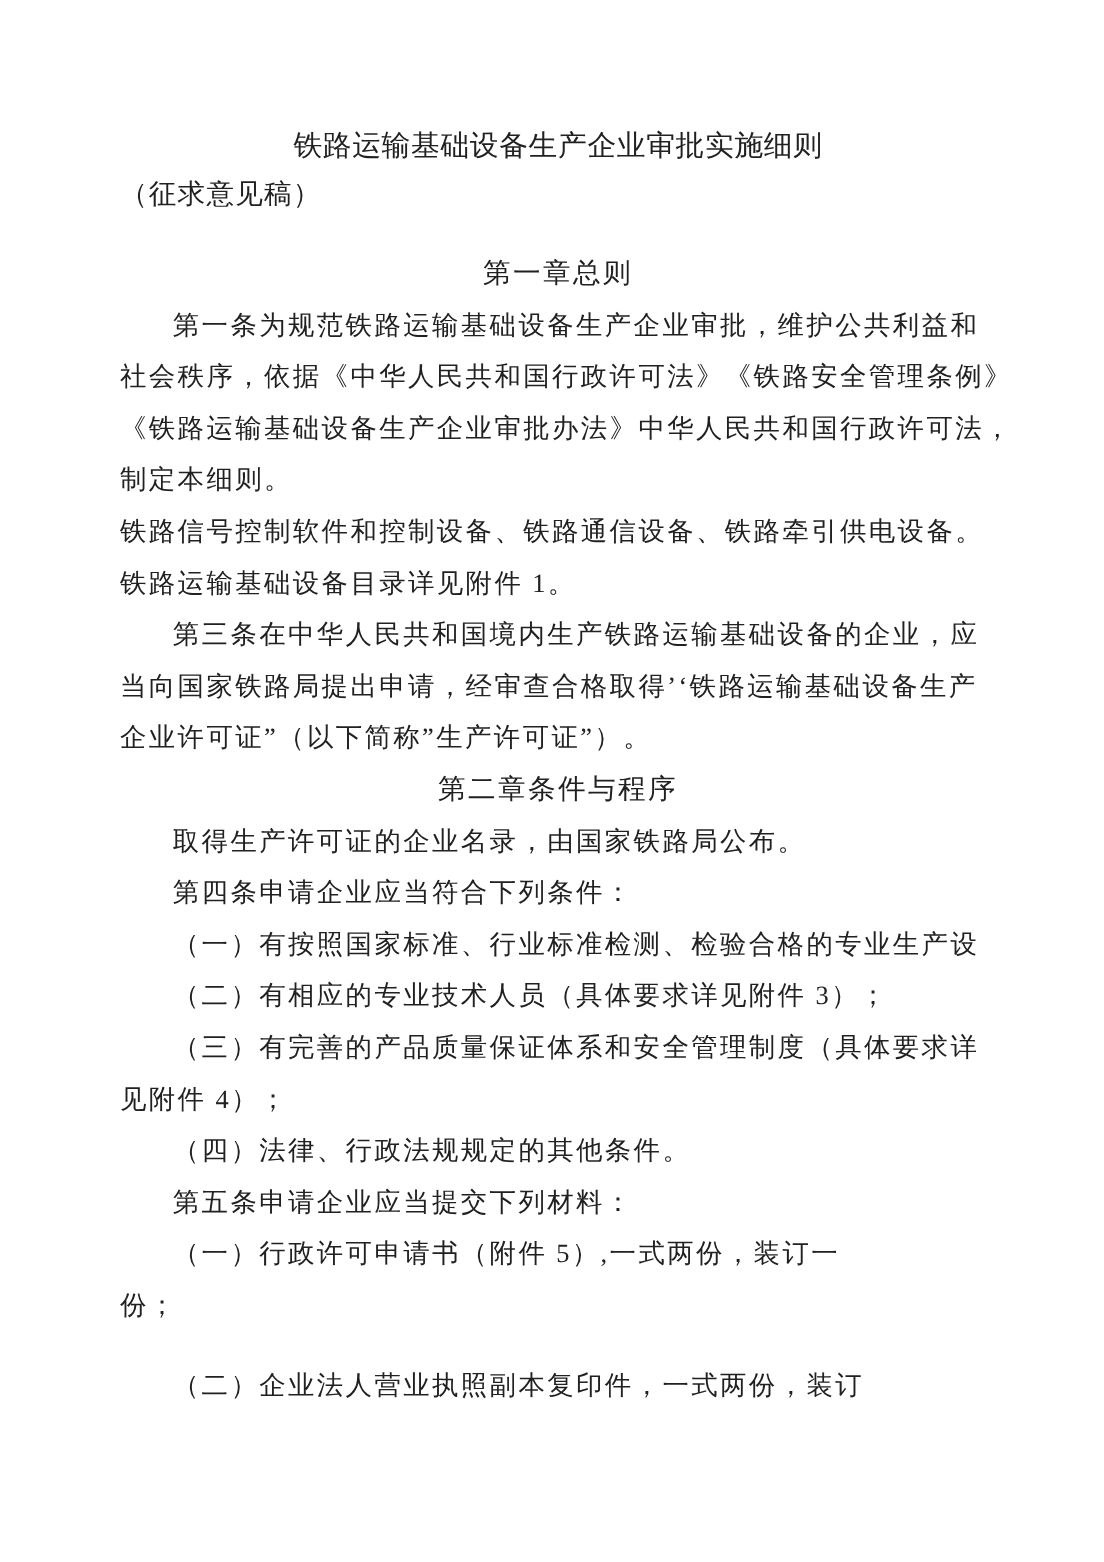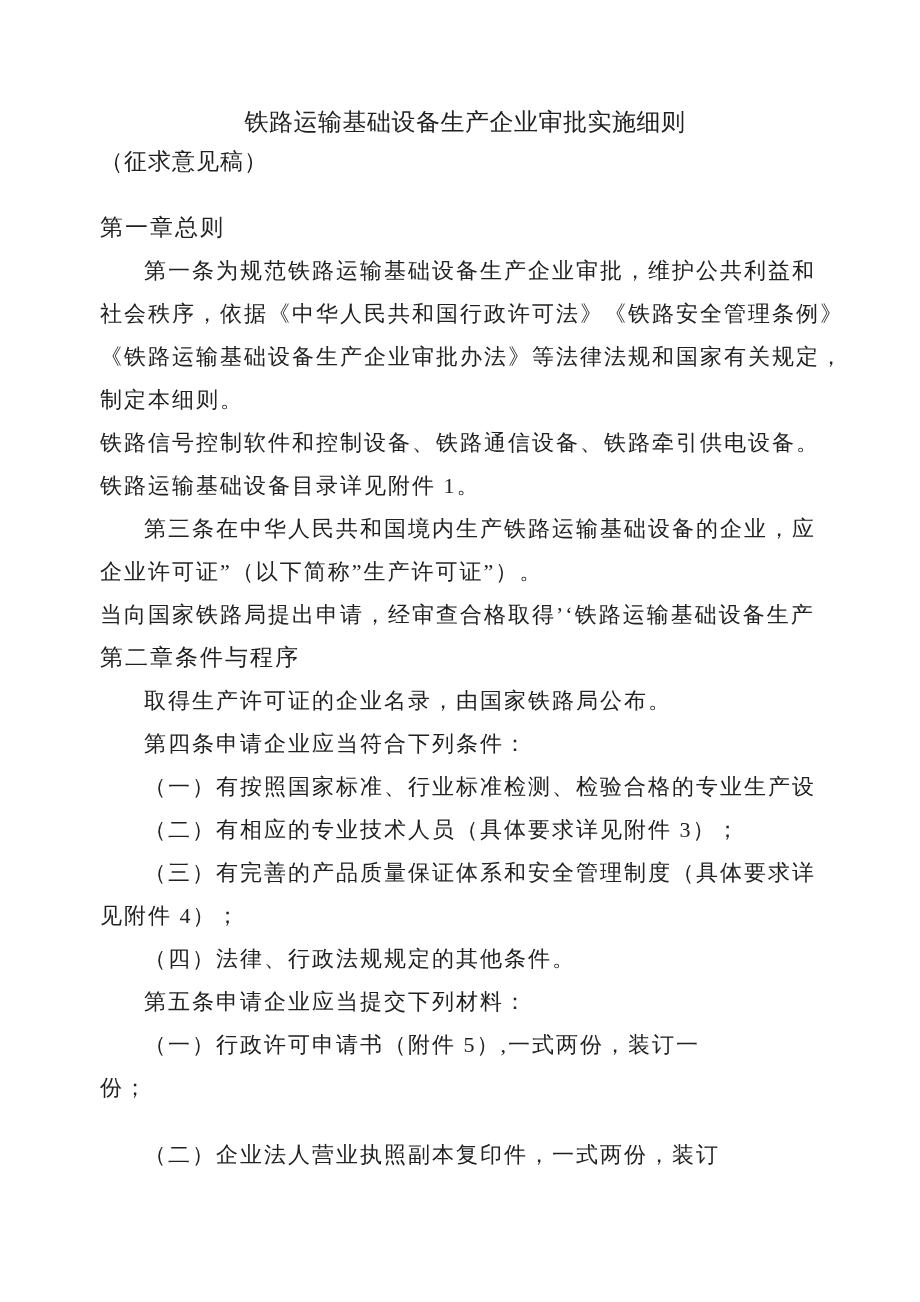--- a/index.html
+++ b/index.html
@@ -35,21 +35,21 @@
     letter-spacing: 1px;
     white-space: nowrap;
   }
   .line {
     font-size: 22px;
     line-height: 43px;
     letter-spacing: 2px;
     white-space: nowrap;
   }
   .line.chapter {
-    text-align: left;
+    text-align: center;
     font-size: 23px;
     letter-spacing: 2px;
   }
   .line.first {
     text-indent: 44px;
   }
   .line.cont {
     text-indent: 0;
   }
   .line.gap {
@@ -63,27 +63,27 @@
 <body>
 
 <div class="page">
   <div class="content">
     <div class="doc-title">铁路运输基础设备生产企业审批实施细则</div>
     <div class="doc-subtitle">（征求意见稿）</div>
     <div>
         <div class="line chapter gap"><span>第一章总则</span></div>
         <div class="line first"><span class="b">第一条</span><span>为规范铁路运输基础设备生产企业审批，维护公共利益和</span></div>
         <div class="line cont"><span>社会秩序，依据《中华人民共和国行政许可法》《铁路安全管理条例》</span></div>
-        <div class="line cont"><span>《铁路运输基础设备生产企业审批办法》等法律法规和国家有关规定，</span></div>
+        <div class="line cont"><span>《铁路运输基础设备生产企业审批办法》中华人民共和国行政许可法，</span></div>
         <div class="line cont"><span>制定本细则。</span></div>
         <div class="line cont"><span>铁路信号控制软件和控制设备、铁路通信设备、铁路牵引供电设备。</span></div>
         <div class="line cont"><span>铁路运输基础设备目录详见附件 1。</span></div>
         <div class="line first"><span class="b">第三条</span><span>在中华人民共和国境内生产铁路运输基础设备的企业，应</span></div>
+        <div class="line cont"><span>当向国家铁路局提出申请，经审查合格取得’‘铁路运输基础设备生产</span></div>
         <div class="line cont"><span>企业许可证”（以下简称”生产许可证”）。</span></div>
-        <div class="line cont"><span>当向国家铁路局提出申请，经审查合格取得’‘铁路运输基础设备生产</span></div>
         <div class="line chapter"><span>第二章条件与程序</span></div>
         <div class="line first"><span>取得生产许可证的企业名录，由国家铁路局公布。</span></div>
         <div class="line first"><span class="b">第四条</span><span>申请企业应当符合下列条件：</span></div>
         <div class="line first"><span>（一）有按照国家标准、行业标准检测、检验合格的专业生产设</span></div>
         <div class="line first"><span>（二）有相应的专业技术人员（具体要求详见附件 3）；</span></div>
         <div class="line first"><span>（三）有完善的产品质量保证体系和安全管理制度（具</span><span class="b">体要求详</span></div>
         <div class="line cont"><span>见附件 4）；</span></div>
         <div class="line first"><span>（四）法律、行政法规规定的其他条件。</span></div>
         <div class="line first"><span class="b">第五条</span><span>申请企业应当提交下列材料：</span></div>
         <div class="line first"><span>（一）</span><span class="b">行政许可申请书（附件 5）</span><span>,一式两份，</span><span class="b">装订一</span></div>

